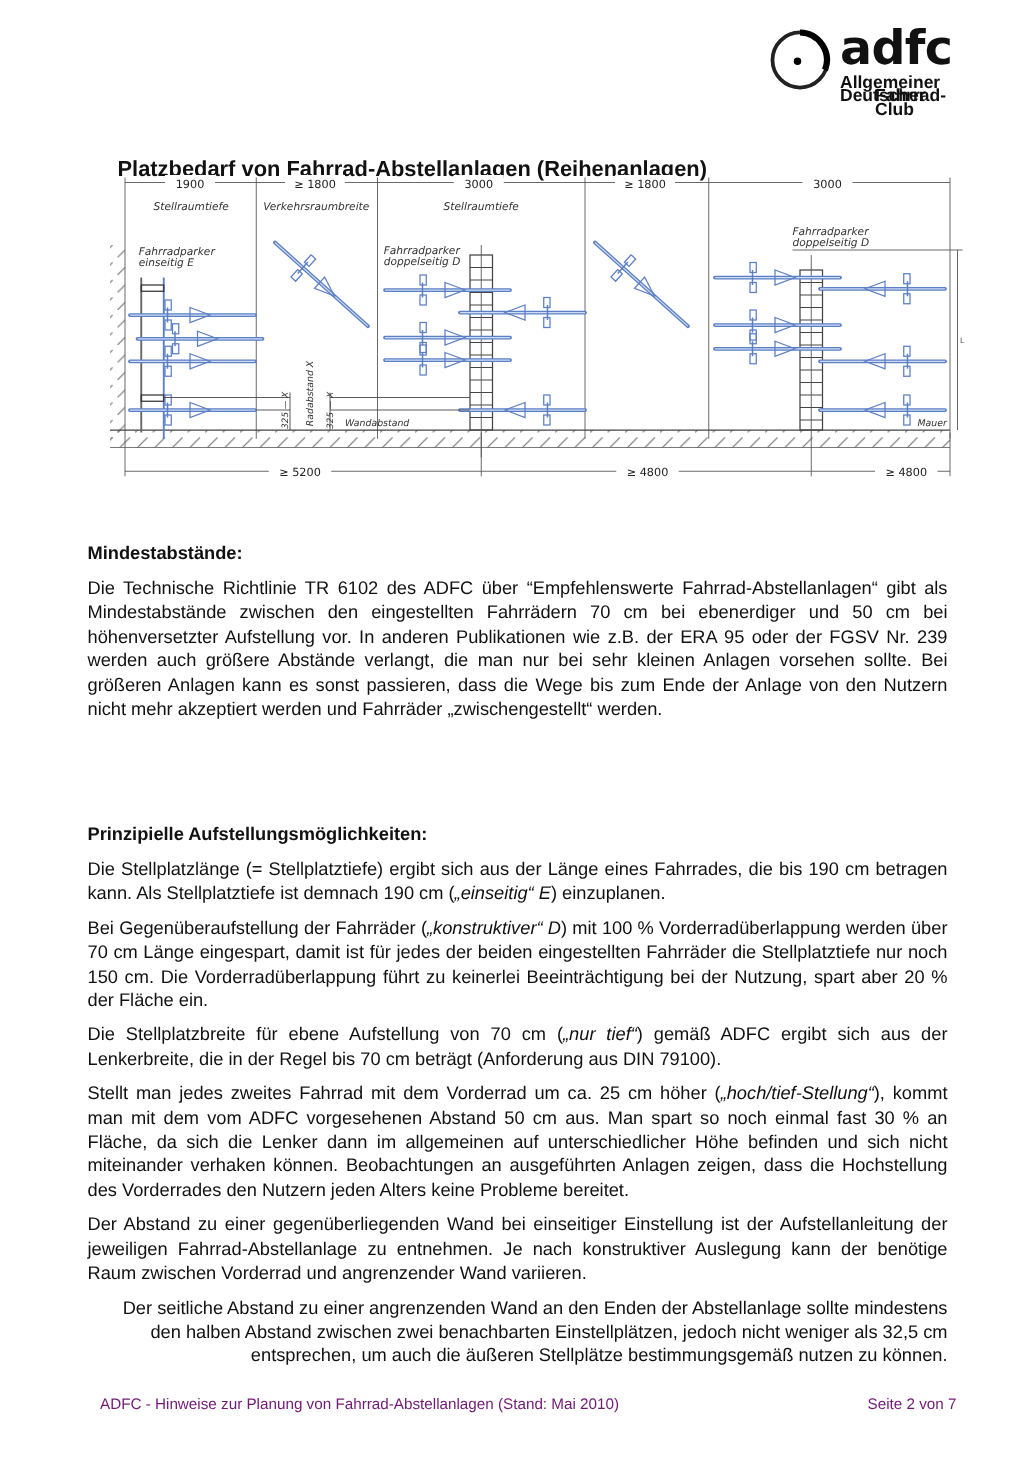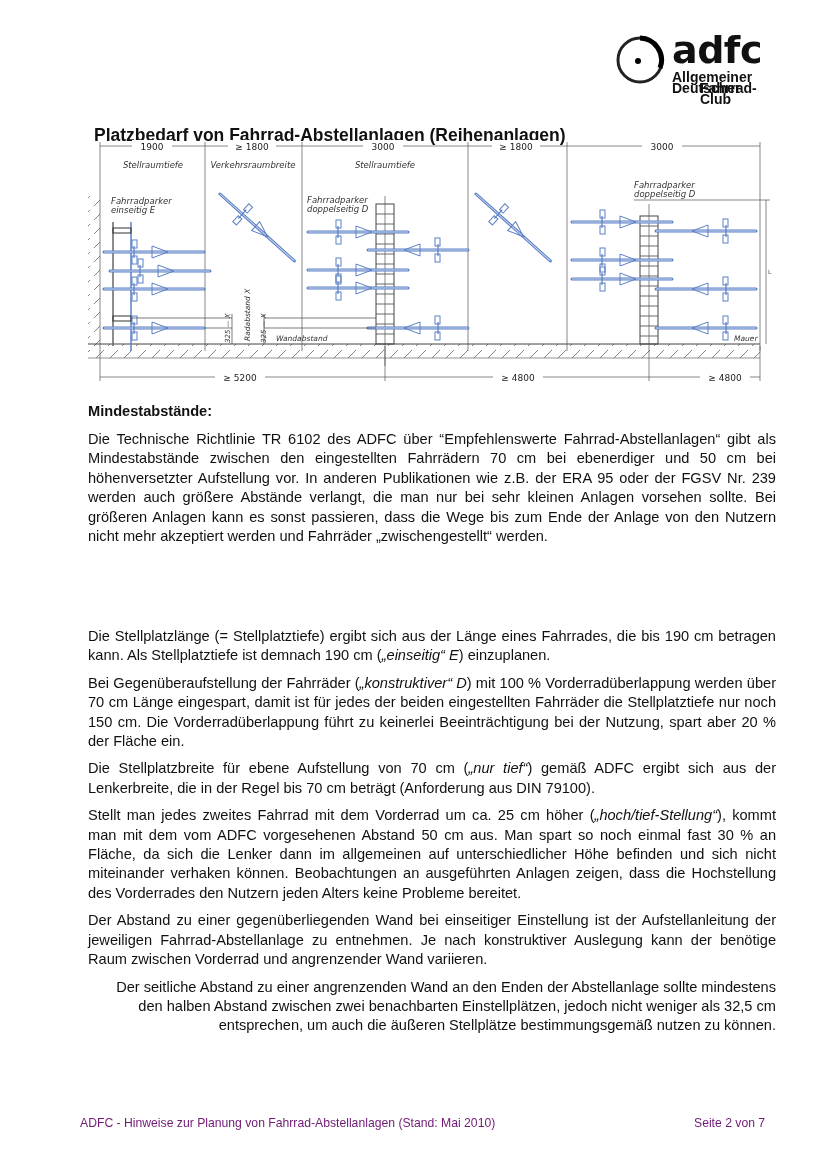--- a/index.html
+++ b/index.html
@@ -1,25 +1,25 @@
 <!DOCTYPE html>
 <html><head>
 <meta charset="utf-8">
 <style>
   html, body { margin:0; padding:0; background:#ffffff; }
   body { width:826px; height:1169px; position:relative; overflow:hidden; font-family:"Liberation Sans", sans-serif; color:#111; }
-  .logo { position:absolute; left:612px; top:32px; width:160px; height:60px; }
+  .logo { position:absolute; left:612px; top:20px; width:160px; height:60px; }
   .logo-ring { position:absolute; left:2px; top:2px; width:52px; height:52px; }
   .logo-word { position:absolute; left:60px; top:-4px; font-family:"DejaVu Sans", sans-serif; font-weight:bold; font-size:38px; letter-spacing:-0.5px; color:#111; line-height:44px; }
   .logo-sub { position:absolute; left:60px; font-family:"Liberation Sans", sans-serif; font-weight:bold; font-size:14px; color:#111; line-height:11px; }
   .logo-sub1 { top:40px; }
   .logo-sub2 { top:51px;padding-left:28px; }
   h1 { position:absolute; left:80px; top:110px; margin:14px; font-size:17.5px; font-weight:bold; line-height:22px; white-space:nowrap; }
   .drawing { position:absolute; left:80px; top:136px; width:700px; height:252px; }
-  .section { position:absolute; left:88px; width:688px; font-size:14.6px; line-height:19.4px; }
+  .section { position:absolute; left:70px; width:688px; font-size:14.6px; line-height:19.4px;margin-top:32px; }
   .section h2 { margin:0 0 9px 0; font-size:14.6px; font-weight:bold; line-height:19px; }
   .section p { margin:0 0 8px 0; text-align:justify; }
   .section p.nojust { text-align:right; }
   .footer { position:absolute; top:1116px; font-size:12.2px; color:#701a75; }
   .footer-left { left:80px; }
   .footer-right { left:694px; }
   svg text { font-family:"DejaVu Sans", sans-serif; }
 </style>
 </head>
 <body>
@@ -193,20 +193,21 @@
   <text x="438" y="245" font-size="9" text-anchor="middle" fill="#222">≥ 4800</text>
   <text x="645" y="245" font-size="9" text-anchor="middle" fill="#222">≥ 4800</text>
 </svg>
 
 <div class="section" style="top:402px;">
   <h2>Mindestabstände:</h2>
   <p style="margin-bottom:0">Die Technische Richtlinie TR 6102 des ADFC über “Empfehlenswerte Fahrrad-Abstellanlagen“ gibt als Mindestabstände zwischen den eingestellten Fahrrädern 70 cm bei ebenerdiger und 50 cm bei höhenversetzter Aufstellung vor. In anderen Publikationen wie z.B. der ERA 95 oder der FGSV Nr. 239 werden auch größere Abstände verlangt, die man nur bei sehr kleinen Anlagen vorsehen sollte. Bei größeren Anlagen kann es sonst passieren, dass die Wege bis zum Ende der Anlage von den Nutzern nicht mehr akzeptiert werden und Fahrräder „zwischengestellt“ werden.</p>
 </div>
 
 <div class="section" style="top:627px;">
+  <h2>Prinzipielle Aufstellungsmöglichkeiten:</h2>
   <p><span>Die Stellplatzlänge (= Stellplatztiefe) ergibt sich aus der Länge eines Fahrrades, die bis 190 cm betragen kann. Als Stellplatztiefe ist demnach 190 cm (</span><em>„einseitig“ E</em><span>) einzuplanen.</span></p>
   <p><span>Bei Gegenüberaufstellung der Fahrräder (</span><em>„konstruktiver“ D</em><span>) mit 100 % Vorderradüberlappung werden über 70 cm Länge eingespart, damit ist für jedes der beiden eingestellten Fahrräder die Stellplatztiefe nur noch 150 cm. Die Vorderradüberlappung führt zu keinerlei Beeinträchtigung bei der Nutzung, spart aber 20 % der Fläche ein.</span></p>
   <p><span>Die Stellplatzbreite für ebene Aufstellung von 70 cm (</span><em>„nur tief“</em><span>) gemäß ADFC ergibt sich aus der Lenkerbreite, die in der Regel bis 70 cm beträgt (Anforderung aus DIN 79100).</span></p>
   <p><span>Stellt man jedes zweites Fahrrad mit dem Vorderrad um ca. 25 cm höher (</span><em>„hoch/tief-Stellung“</em><span>), kommt man mit dem vom ADFC vorgesehenen Abstand 50 cm aus. Man spart so noch einmal fast 30 % an Fläche, da sich die Lenker dann im allgemeinen auf unterschiedlicher Höhe befinden und sich nicht miteinander verhaken können. Beobachtungen an ausgeführten Anlagen zeigen, dass die Hochstellung des Vorderrades den Nutzern jeden Alters keine Probleme bereitet.</span></p>
   <p><span>Der Abstand zu einer gegenüberliegenden Wand bei einseitiger Einstellung ist der Aufstellanleitung der jeweiligen Fahrrad-Abstellanlage zu entnehmen. Je nach konstruktiver Auslegung kann der benötige Raum zwischen Vorderrad und angrenzender Wand variieren.</span></p>
   <p class="nojust"><span>Der seitliche Abstand zu einer angrenzenden Wand an den Enden der Abstellanlage sollte mindestens den halben Abstand zwischen zwei benachbarten Einstellplätzen, jedoch nicht weniger als 32,5 cm entsprechen, um auch die äußeren Stellplätze bestimmungsgemäß nutzen zu können.</span></p>
 </div>
 
 <div class="footer footer-left">ADFC - Hinweise zur Planung von Fahrrad-Abstellanlagen (Stand: Mai 2010)</div>
 <div class="footer footer-right">Seite 2 von 7</div>

